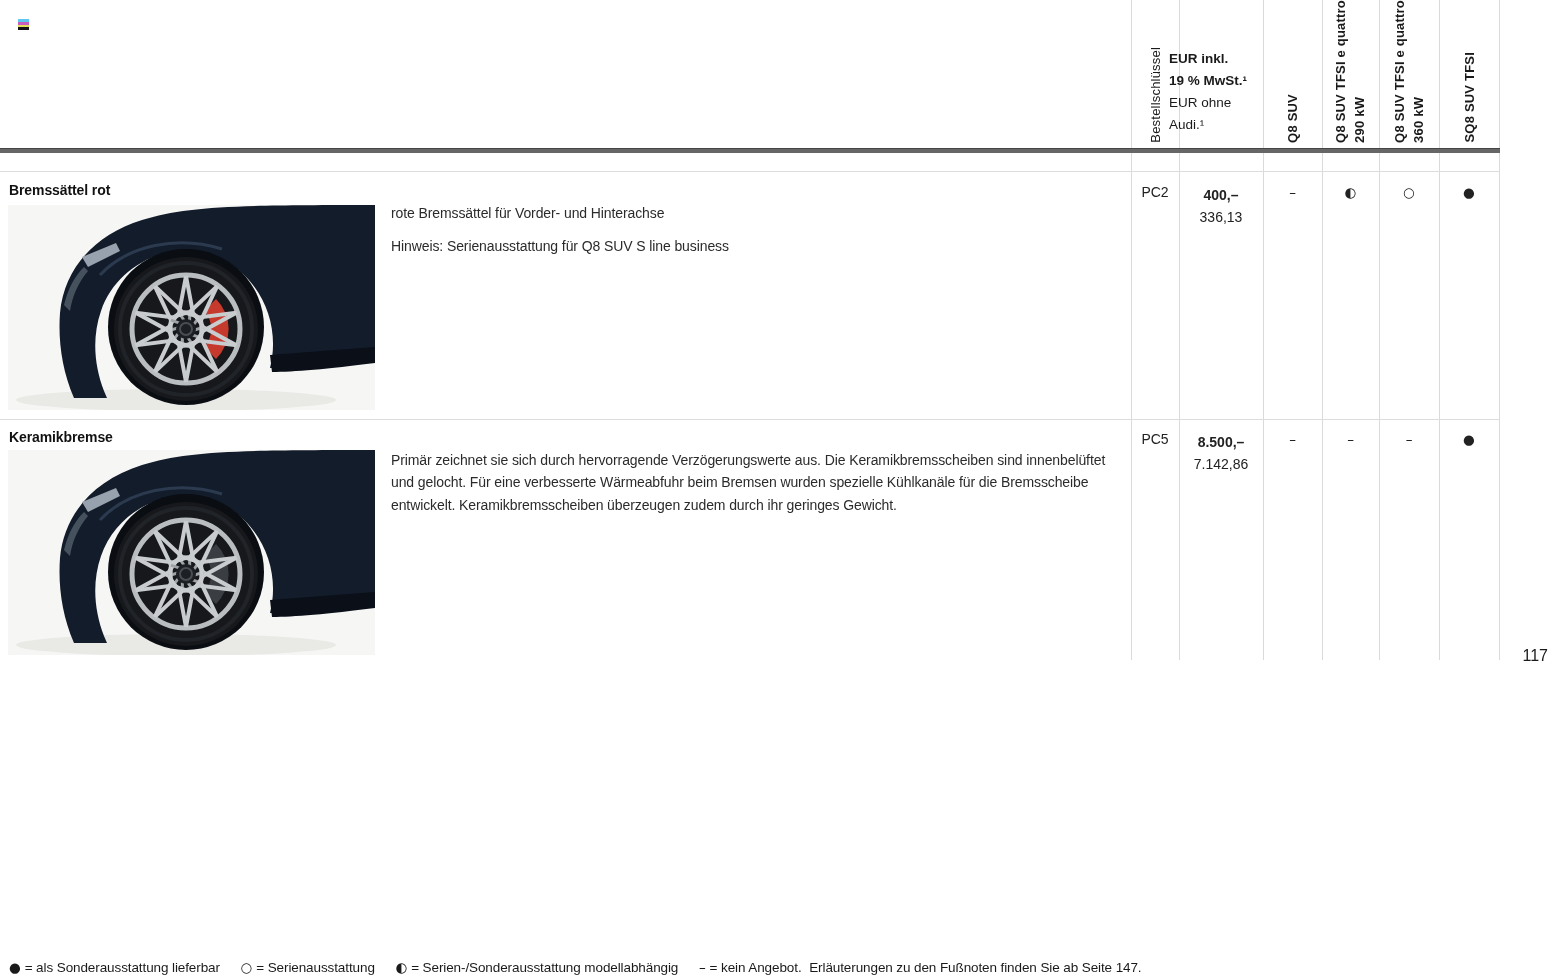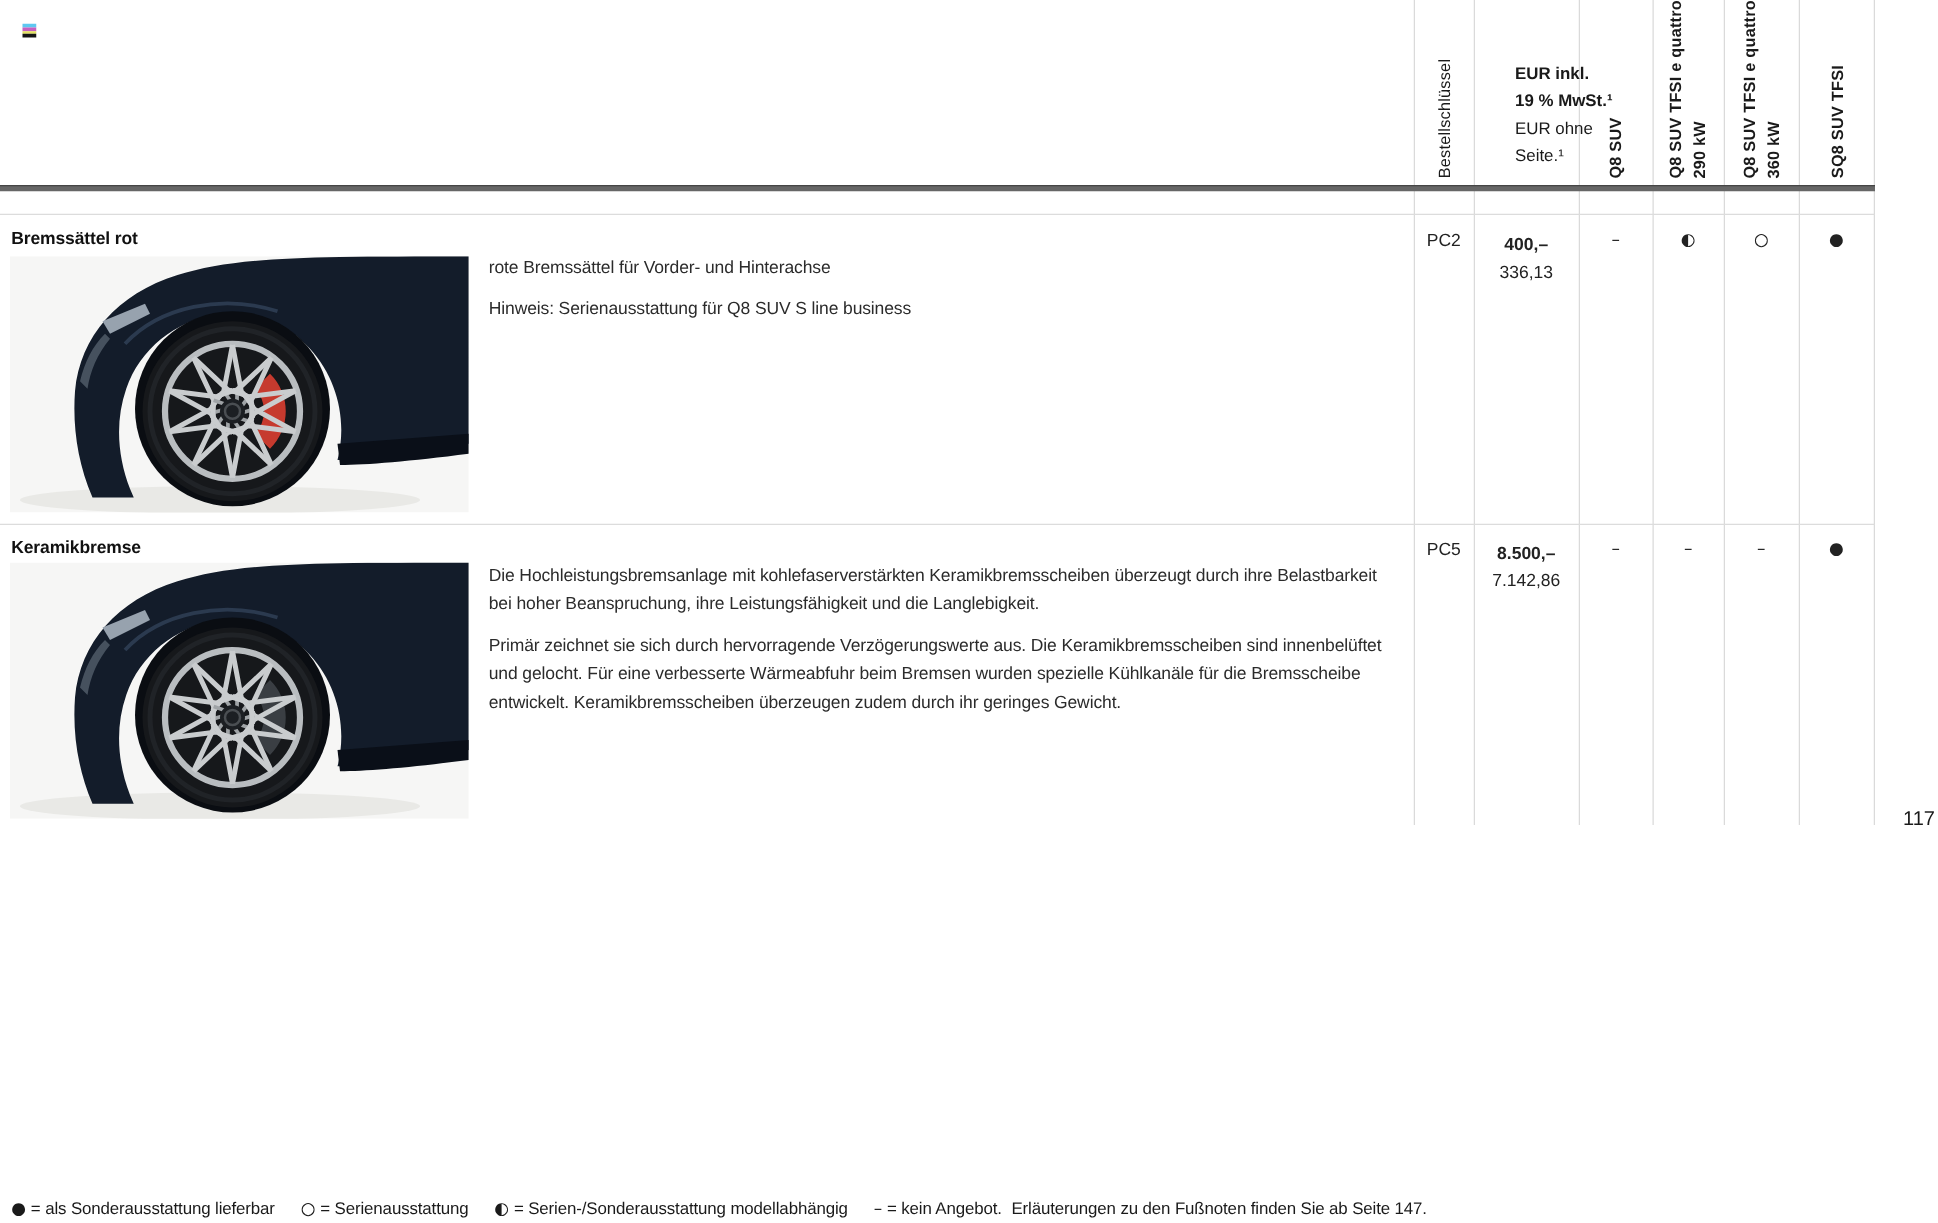--- a/index.html
+++ b/index.html
@@ -13,21 +13,21 @@
   
   .vline{position:absolute;top:0;width:1px;height:660px;background:#dadada;}
   .thickbar{position:absolute;left:0;top:148px;width:1500px;height:4px;background:#666;border-top:1.6px solid #454545;}
   .hline{position:absolute;left:0;width:1500px;height:1px;background:#dcdcdc;}
   
   .vtext{
     position:absolute;bottom:835px;writing-mode:vertical-rl;transform:rotate(180deg);
     font-size:13px;line-height:19px;white-space:nowrap;letter-spacing:.2px;color:#1a1a1a;
   }
   .vtext.bold{font-weight:bold;}
-  .eur-head{position:absolute;left:1212px;top:48px;width:78px;font-size:13.5px;line-height:22px;color:#1a1a1a;}
+  .eur-head{position:absolute;left:1169px;top:48px;width:78px;font-size:13.5px;line-height:22px;color:#1a1a1a;}
   .eur-head .b{font-weight:bold;}
   
   .row{position:absolute;left:0;width:1550px;padding-left:24px;}
   .row-title{position:absolute;left:9px;top:10px;font-size:14px;font-weight:bold;color:#111;letter-spacing:-.1px;}
   .row-img{position:absolute;left:8px;width:367px;height:205px;}
   .row-desc{position:absolute;left:391px;width:725px;font-size:14px;line-height:22.4px;letter-spacing:-.1px;color:#2b2b2b;}
   .row-desc p{margin:0 0 11px 0;}
   .cell{position:absolute;top:12px;text-align:center;font-size:14px;line-height:16px;color:#222;}
   .cell-code{left:1131px;width:48px;}
   .cell-price{left:1179px;width:84px;line-height:22px;}
@@ -65,21 +65,21 @@
   <div class="vline" style="left:1499px"></div>
   <div class="thickbar"></div>
   <div class="hline" style="top:171px"></div>
   <div class="hline" style="top:419px"></div>
 
   <div class="vtext" style="left:1146px">Bestellschlüssel</div>
   <div class="eur-head">
     <div class="b">EUR inkl.</div>
     <div class="b">19 % MwSt.¹</div>
     <div>EUR ohne</div>
-    <div>Seite.¹</div>
+    <div>Audi.¹</div>
   </div>
   <div class="vtext bold" style="left:1283px">
     <div>Q8 SUV</div>
   </div>
   <div class="vtext bold" style="left:1331px">
     <div>Q8 SUV TFSI e quattro</div>
     <div>290 kW</div>
   </div>
   <div class="vtext bold" style="left:1390px">
     <div>Q8 SUV TFSI e quattro</div>
@@ -166,21 +166,20 @@
         <use href="#spkB" transform="rotate(180)"></use>
           <use href="#spkB" transform="rotate(216)"></use>
         <use href="#spkB" transform="rotate(252)"></use>
           <use href="#spkB" transform="rotate(288)"></use>
         <use href="#spkB" transform="rotate(324)"></use>
       </g>
       <circle cx="178" cy="124" r="10" fill="#1c1f23"></circle>
       <circle cx="178" cy="124" r="6" fill="none" stroke="#4a4e52" stroke-width="2"></circle>
     </svg>
     <div class="row-desc" style="top:30px">
-      <p>Die Hochleistungsbremsanlage mit kohlefaserverstärkten Keramikbremsscheiben überzeugt durch ihre Belastbarkeit bei hoher Beanspruchung, ihre Leistungsfähigkeit und die Langlebigkeit.</p>
       <p>Primär zeichnet sie sich durch hervorragende Verzögerungswerte aus. Die Keramikbremsscheiben sind innenbelüftet und gelocht. Für eine verbesserte Wärmeabfuhr beim Bremsen wurden spezielle Kühlkanäle für die Bremsscheibe entwickelt. Keramikbremsscheiben überzeugen zudem durch ihr geringes Gewicht.</p>
     </div>
     <div class="cell cell-code">PC5</div>
     <div class="cell cell-price">
       <div class="p1">8.500,–</div>
       <div>7.142,86</div>
     </div>
     <div class="cell cell-m1 sym">–</div>
     <div class="cell cell-m2 sym">–</div>
     <div class="cell cell-m3 sym">–</div>

